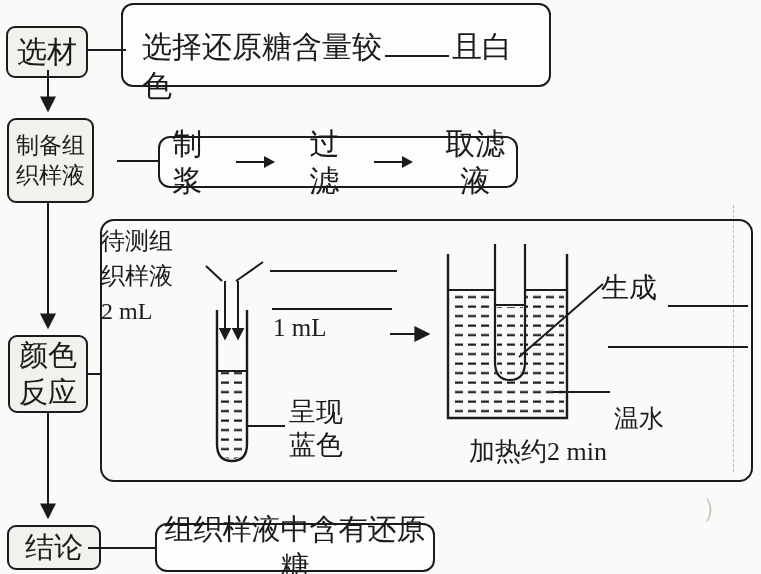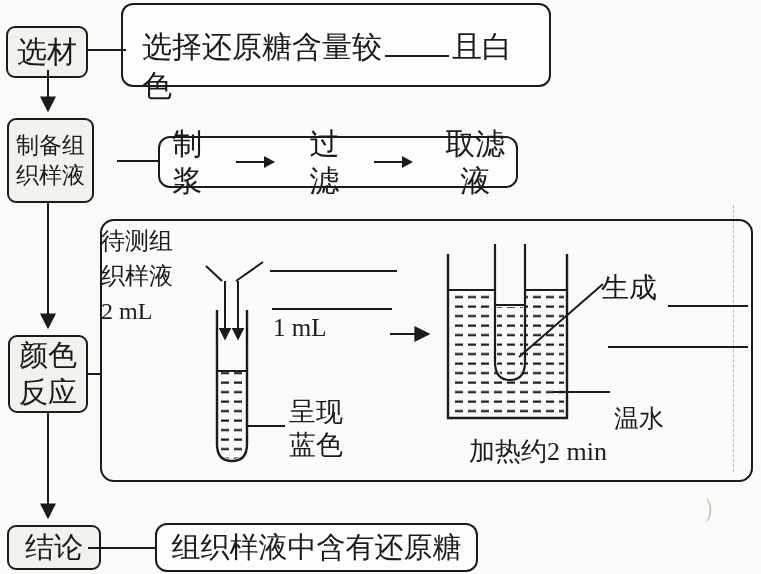--- a/index.html
+++ b/index.html
@@ -150,17 +150,17 @@
   <div class="lbl" style="left:289px;top:396px;font-size:27px;line-height:33px;">呈现
 蓝色</div>
 
   <div class="lbl" style="left:601px;top:269px;font-size:28px;">生成</div>
 
 
   <div class="lbl" style="left:614px;top:392px;font-size:25px;margin-top:10px;">温水</div>
 
   <div class="lbl" style="left:437px;top:434px;font-size:26px;margin-left:32px;">加热约2 min</div>
 
-  <div class="box" style="left:155px;top:523px;width:323px;height:49px;border-radius:12px;font-size:29px;">
+  <div class="box" style="left:155px;top:523px;width:280px;height:49px;border-radius:12px;font-size:29px;">
     <span>组织样液中含有还原糖</span>
   </div>
 
 </div>
 
 </body></html>

